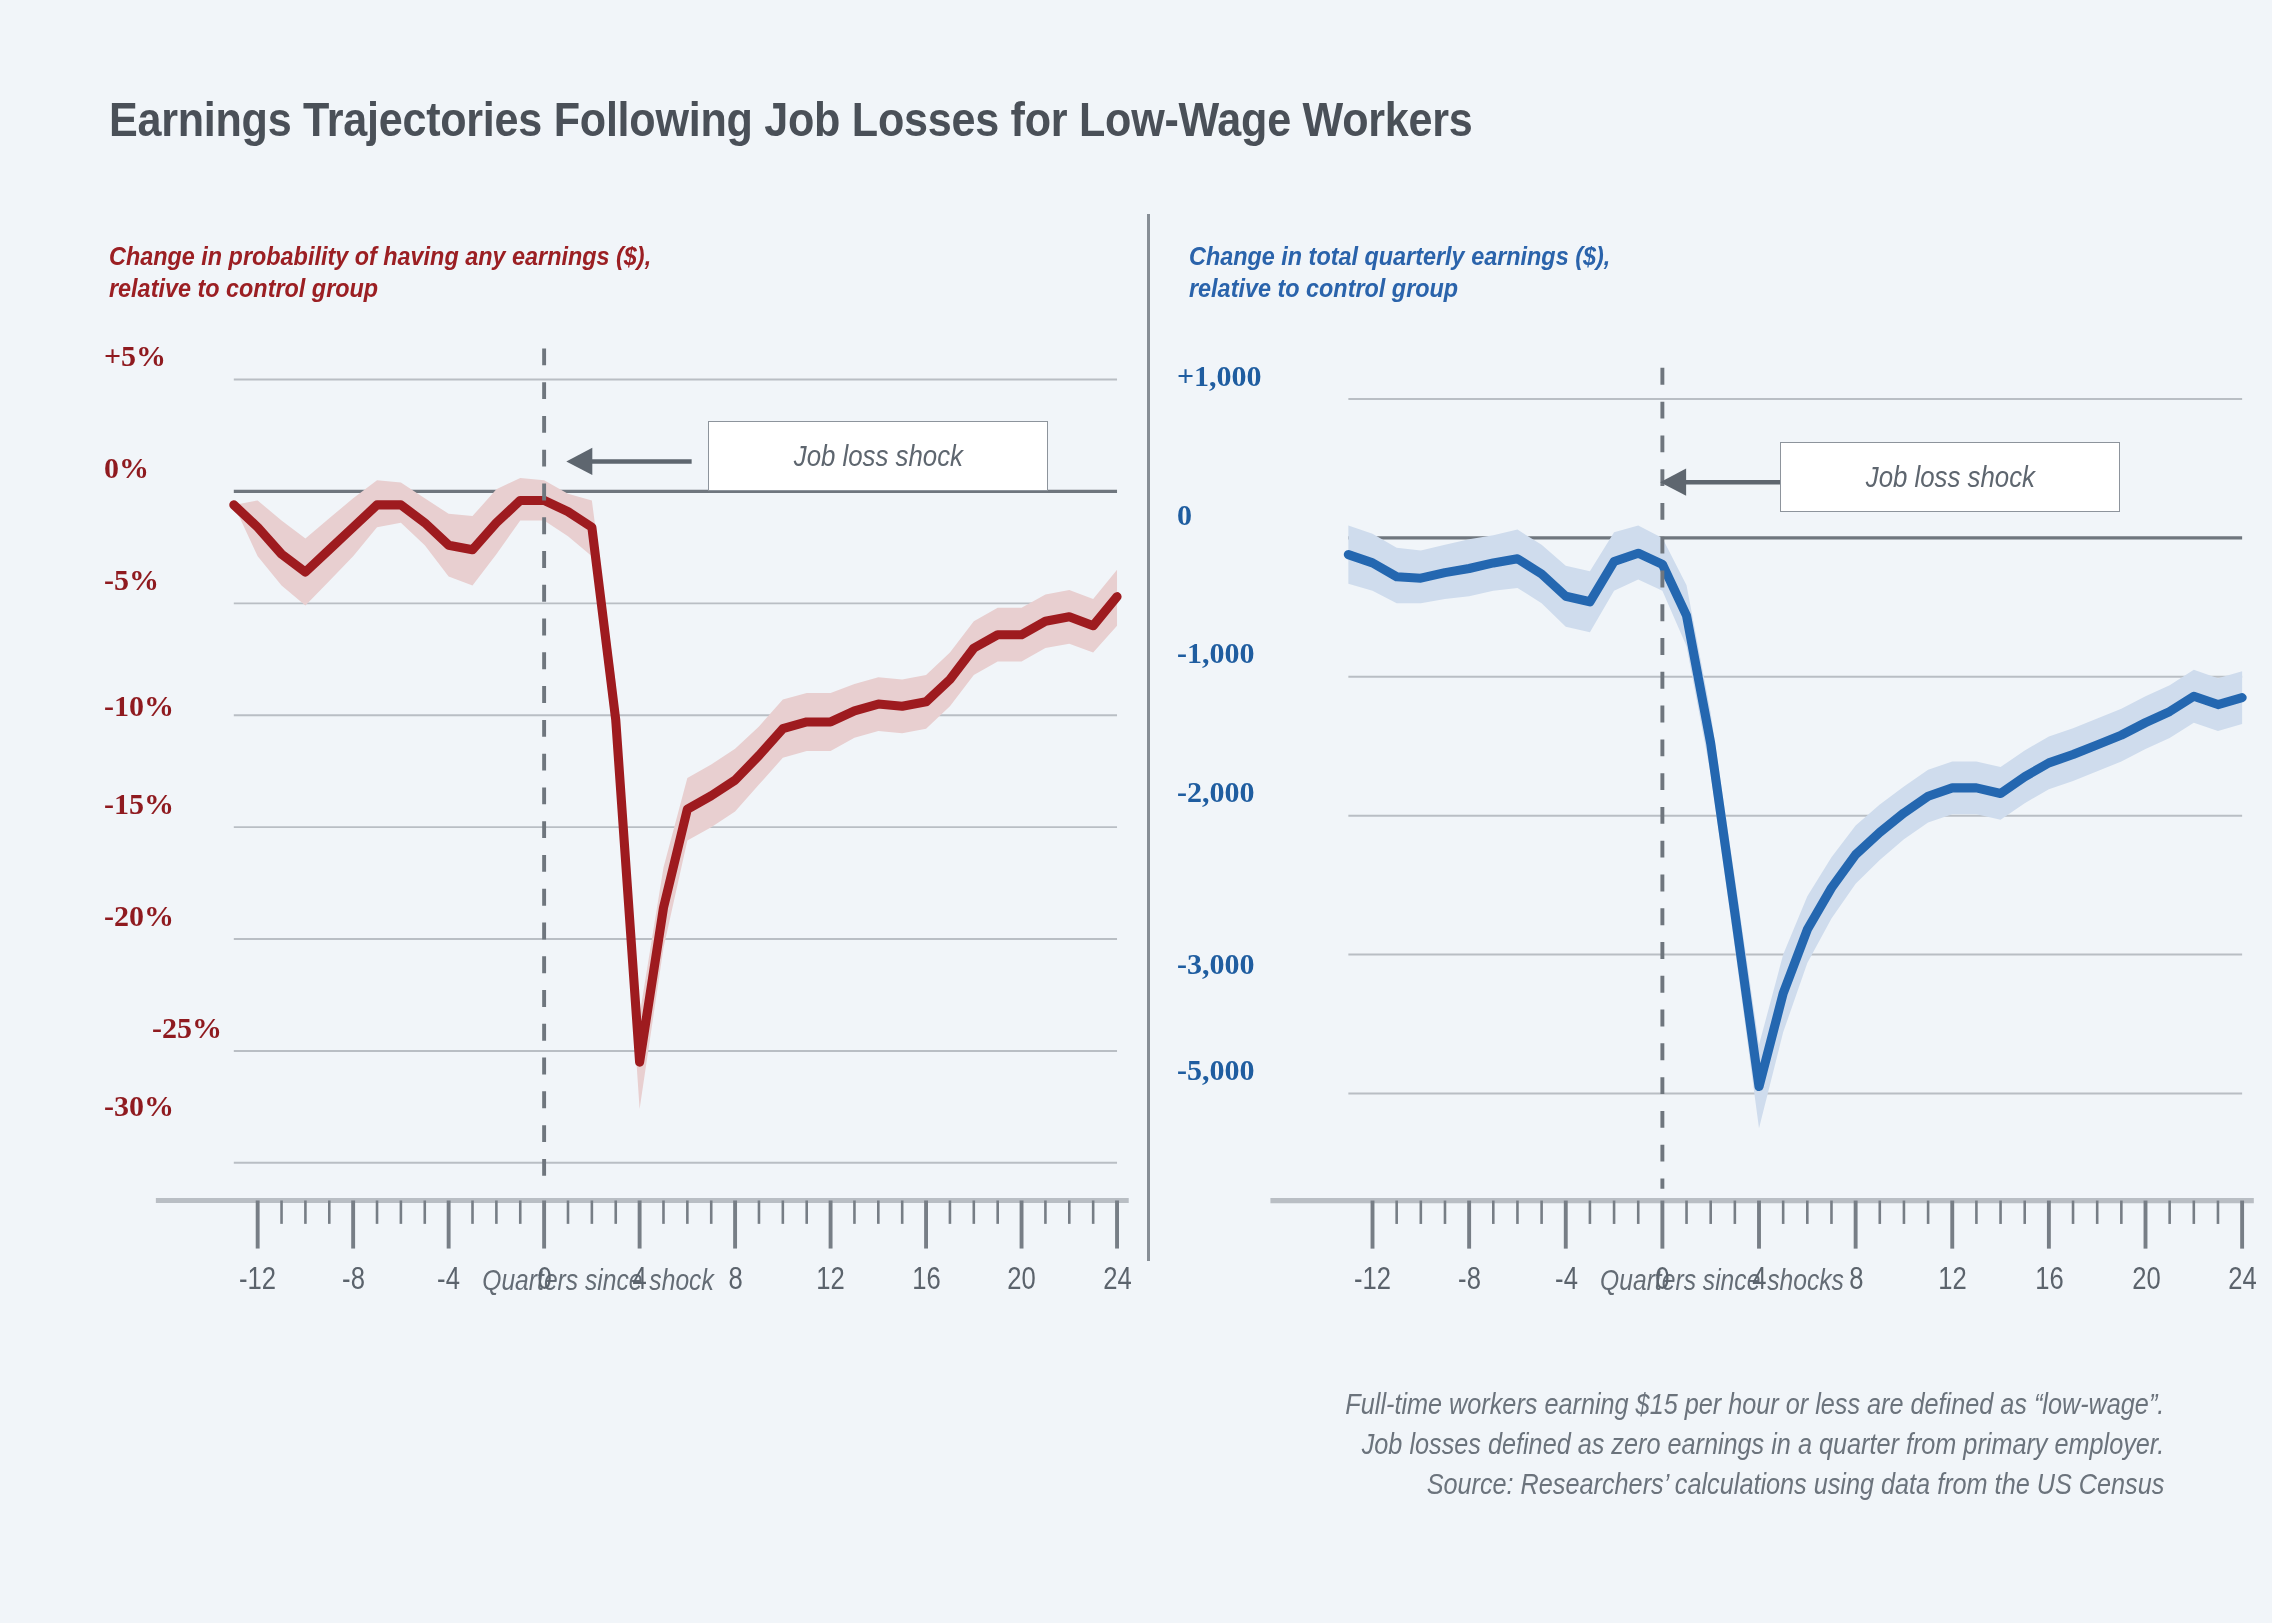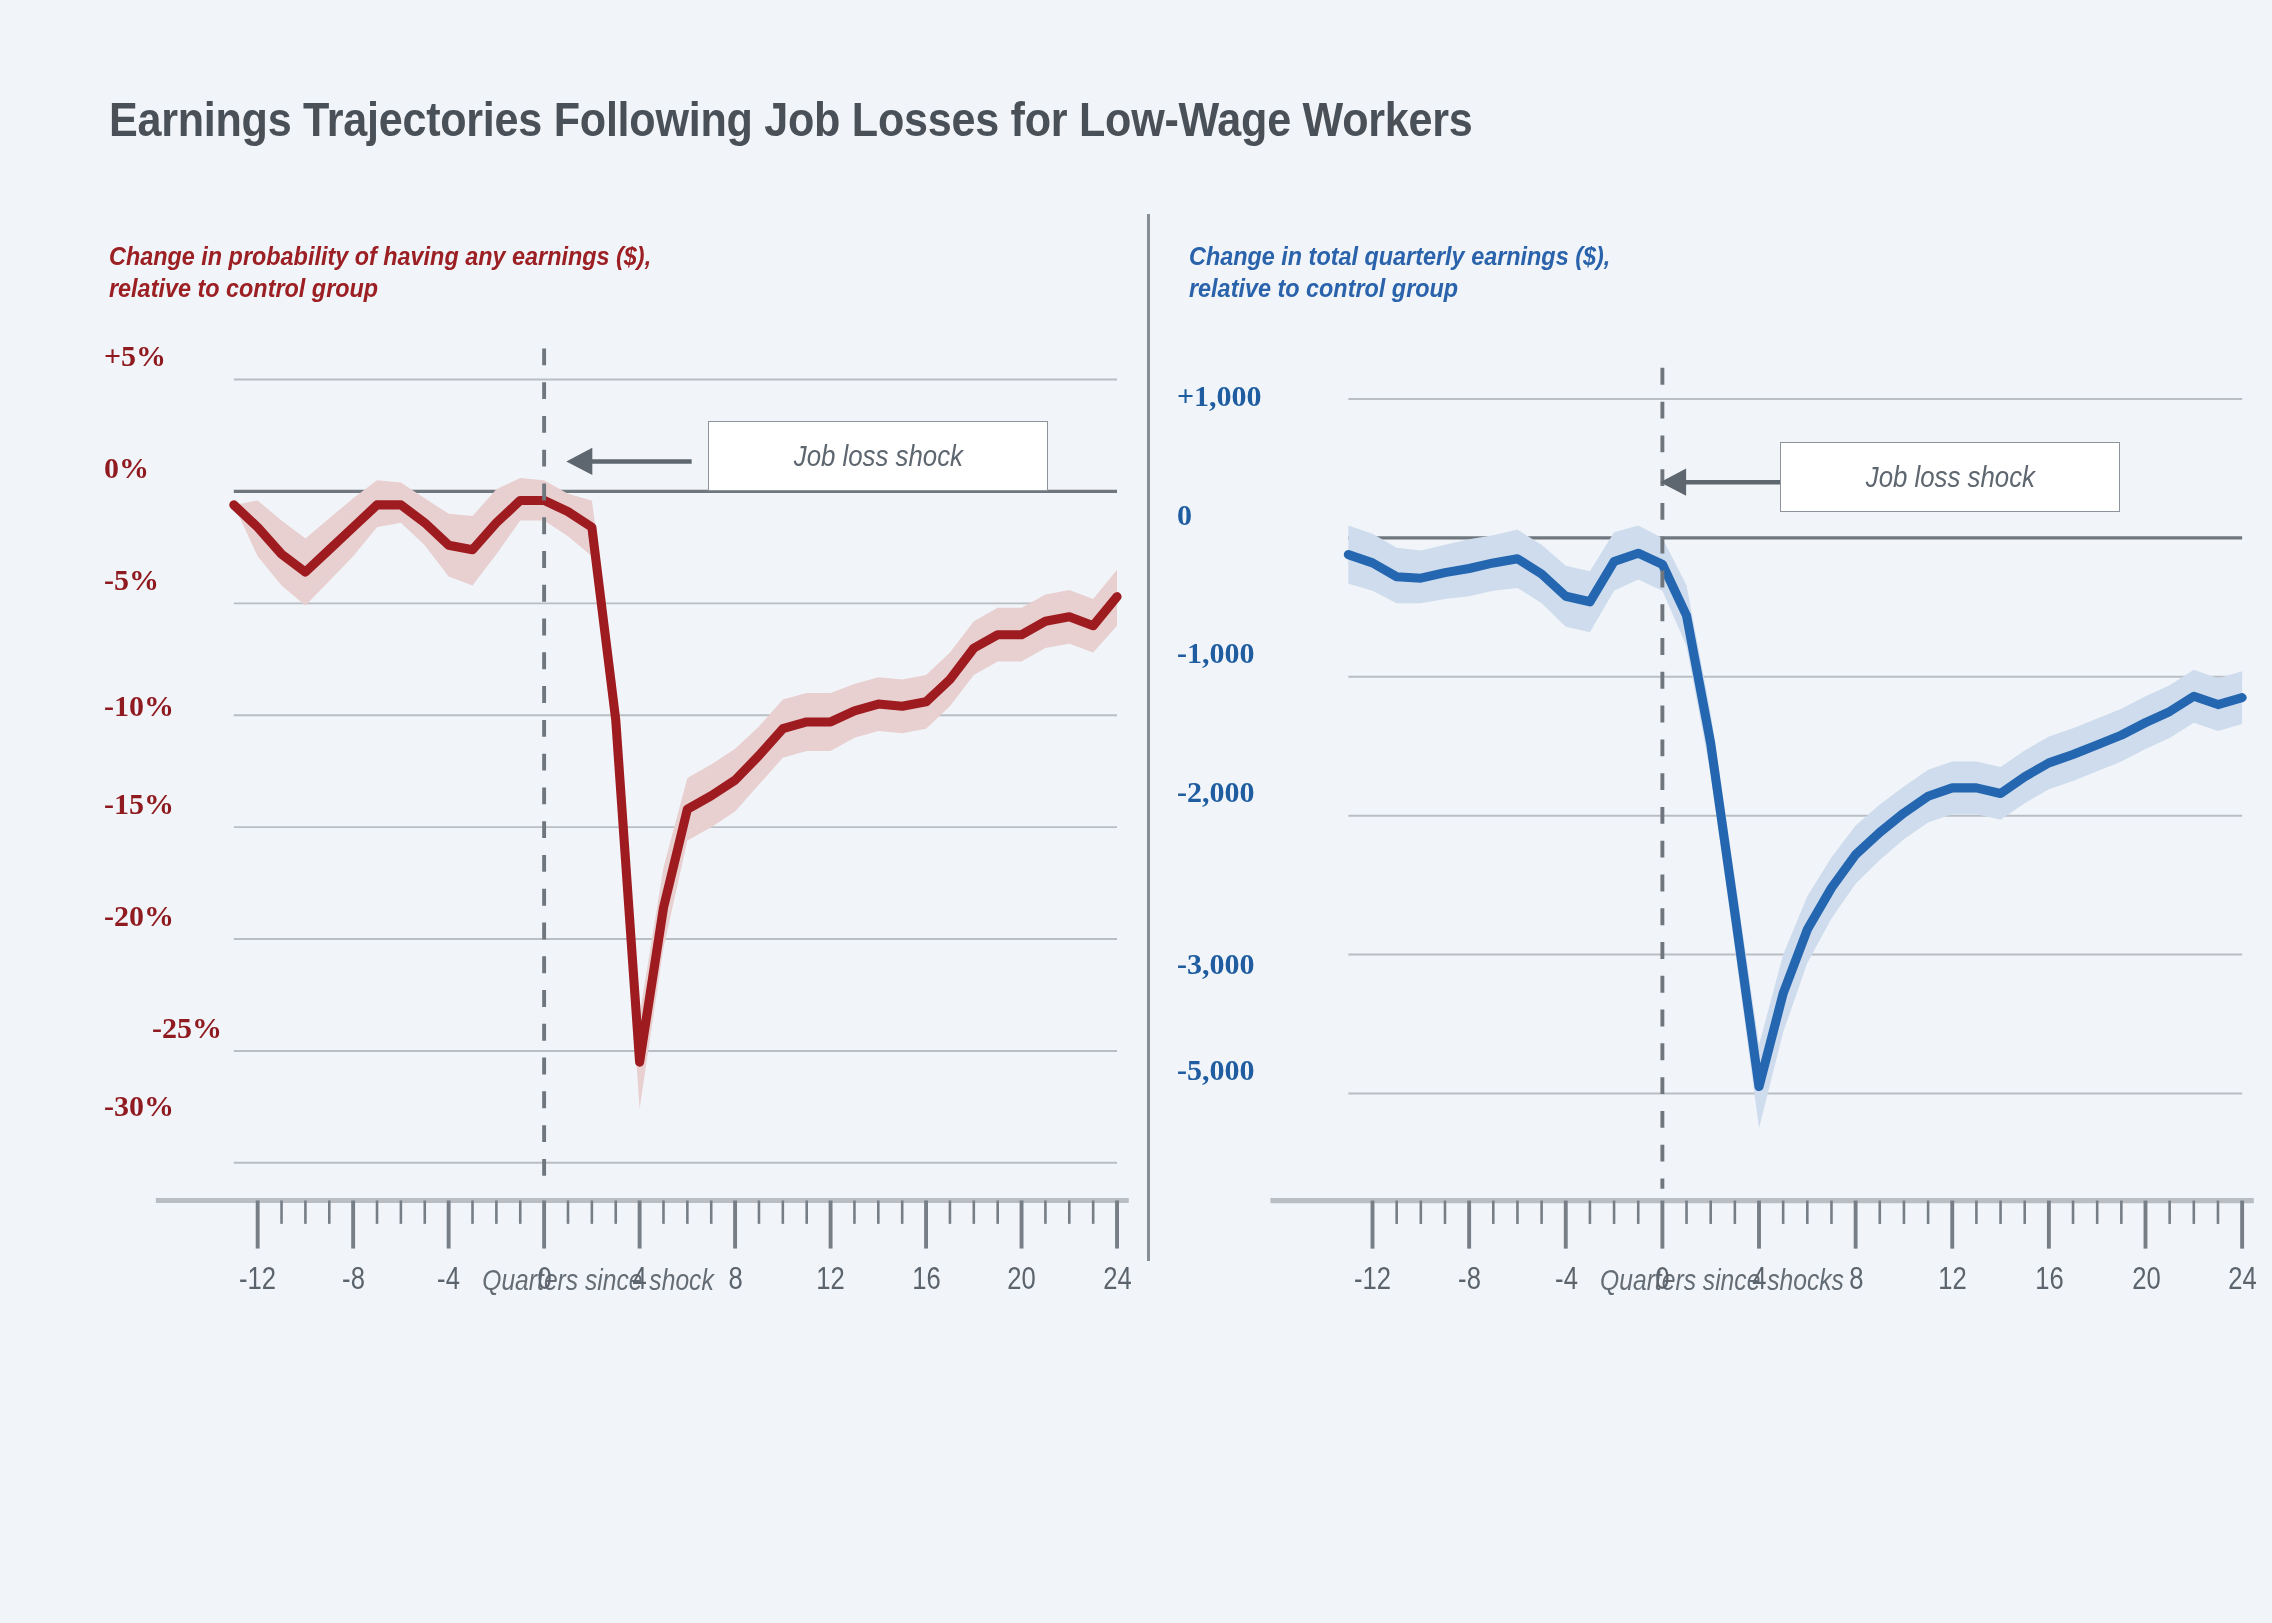--- a/index.html
+++ b/index.html
@@ -235,40 +235,45 @@
     <div class="axis-title" style="left:1475px;top:1264px;width:494px;">Quarters since shocks</div>
   </div>
 
   <div class="note-box" style="left:708px;top:421px;width:338px;height:68px;">
     <span>Job loss shock</span>
   </div>
   <div class="note-box" style="left:1780px;top:442px;width:338px;height:68px;">
     <span>Job loss shock</span>
   </div>
 
+  <div class="footnotes">
+    <div>Full-time workers earning $15 per hour or less are defined as “low-wage”.</div>
+    <div>Job losses defined as zero earnings in a quarter from primary employer.</div>
+    <div>Source: Researchers’ calculations using data from the US Census</div>
+  </div>
 
 <div class="ylab red" style="left: 104px; top: 339px;">+5%</div>
     <div class="ylab red" style="left: 104px; top: 451px;">0%</div>
     <div class="ylab red" style="left: 104px; top: 563px;">-5%</div>
     <div class="ylab red" style="left: 104px; top: 675px; margin-top: 14px;">-10%</div>
     <div class="ylab red" style="left: 104px; top: 787px;">-15%</div>
     <div class="ylab red" style="left: 104px; top: 899px;">-20%</div>
     <div class="ylab red" style="left: 104px; top: 1011px; margin-left: 48px;">-25%</div>
     <div class="ylab red" style="left: 104px; top: 1089px;">-30%</div>
     <div class="xlab" style="left: 199px; top: 1260px; width: 117px;">-12</div>
     <div class="xlab" style="left: 295px; top: 1260px; width: 117px;">-8</div>
     <div class="xlab" style="left: 390px; top: 1260px; width: 117px;">-4</div>
     <div class="xlab" style="left: 486px; top: 1260px; width: 117px;">0</div>
     <div class="xlab" style="left: 581px; top: 1260px; width: 117px;">4</div>
     <div class="xlab" style="left: 677px; top: 1260px; width: 117px;">8</div>
     <div class="xlab" style="left: 772px; top: 1260px; width: 117px;">12</div>
     <div class="xlab" style="left: 868px; top: 1260px; width: 117px;">16</div>
     <div class="xlab" style="left: 963px; top: 1260px; width: 117px;">20</div>
     <div class="xlab" style="left: 1059px; top: 1260px; width: 117px;">24</div>
-    <div class="ylab blue" style="left: 1177px; top: 359px; margin-top: 20px;">+1,000</div>
+    <div class="ylab blue" style="left: 1177px; top: 359px;">+1,000</div>
     <div class="ylab blue" style="left: 1177px; top: 498px;">0</div>
     <div class="ylab blue" style="left: 1177px; top: 636px;">-1,000</div>
     <div class="ylab blue" style="left: 1177px; top: 775px;">-2,000</div>
     <div class="ylab blue" style="left: 1177px; top: 947px;">-3,000</div>
     <div class="ylab blue" style="left: 1177px; top: 1053px;">-5,000</div>
     <div class="xlab" style="left: 1314px; top: 1260px; width: 117px;">-12</div>
     <div class="xlab" style="left: 1411px; top: 1260px; width: 117px;">-8</div>
     <div class="xlab" style="left: 1508px; top: 1260px; width: 117px;">-4</div>
     <div class="xlab" style="left: 1604px; top: 1260px; width: 117px;">0</div>
     <div class="xlab" style="left: 1701px; top: 1260px; width: 117px;">4</div>

